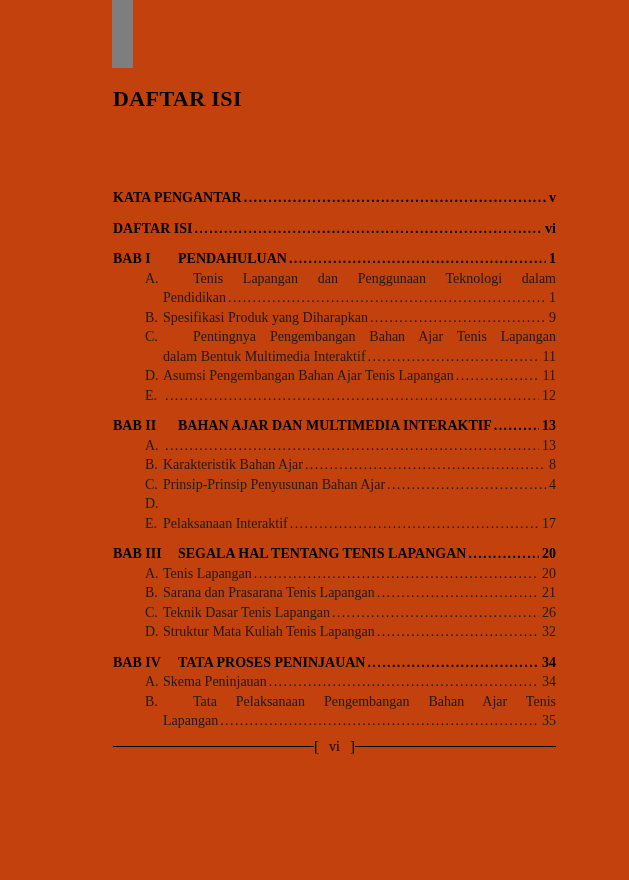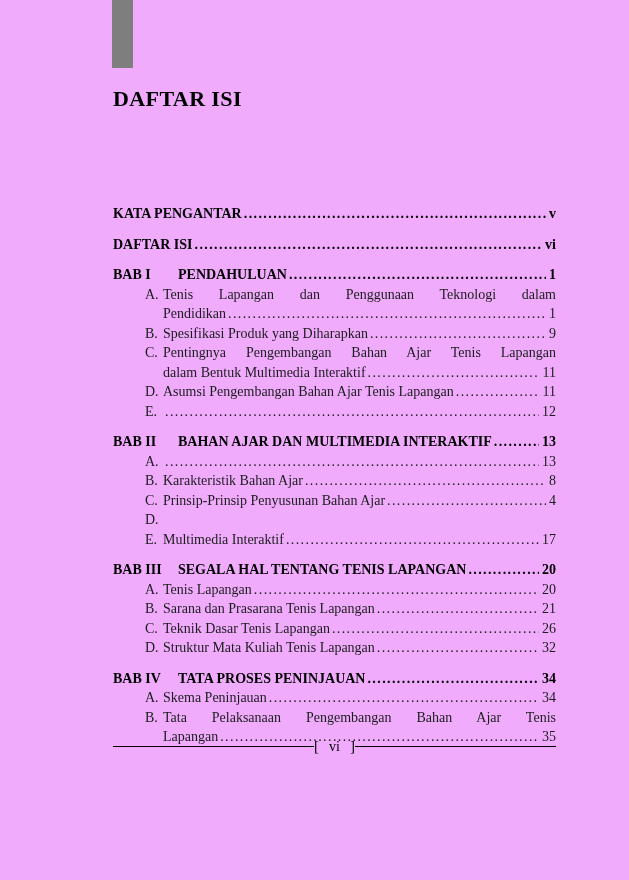--- a/index.html
+++ b/index.html
@@ -1,46 +1,46 @@
 <!DOCTYPE html>
 <html><head>
 <meta charset="utf-8">
 <style>
   * { margin: 0; padding: 0; box-sizing: border-box; }
   html, body { background: #ffffff; }
   .page {
     position: relative;
     width: 629px; height: 880px;
-    background: #f0abfc;
+    background: #c2410c;
     font-family: "Liberation Serif", serif;
     color: #1c1c1c;
     overflow: hidden;
   }
   .corner-bar {
     position: absolute; left: 112px; top: 0;
     width: 21px; height: 68px;
     background: #7e7e7e;
   }
   .doc-title {
     position: absolute; left: 113px; top: 86px;
     font-size: 22px; font-weight: bold; color: #000;
     letter-spacing: 0.4px;
     line-height: 26px;
   }
   .toc {
     position: absolute; left: 113px; top: 188px; width: 443px;
     font-size: 14px; line-height: 19.5px;
   }
   .toc-group { margin-top: 11px; }
-  .toc-group:first-child { margin-top: 16px; }
+  .toc-group:first-child { margin-top: 0; }
   .row { display: flex; }
   .bab { width: 65px; flex: none; font-weight: bold; color: #000; }
   .letterbox { width: 50px; padding-left: 32px; flex: none; }
   .rowbody { flex: 1; min-width: 0; }
-  .jline { text-align: justify; text-align-last: justify; }
+  .jline { text-align: justify; text-align-last: justify; margin-left: 30px; }
   .lline { display: flex; align-items: baseline; }
   .lline.bold { font-weight: bold; color: #000; }
   .txt { flex: none; white-space: nowrap; }
   .leader {
     flex: 1; overflow: hidden; white-space: nowrap;
     margin: 0 3px 0 2px;
   }
   .leader::after {
     content: "........................................................................................................................................................................";
     letter-spacing: 1.4px;
@@ -189,21 +189,21 @@
             </div>
           </div>
         </div>
         <div class="row sub">
           <span class="letterbox">D.</span>
         </div>
         <div class="row sub">
           <span class="letterbox">E.</span>
           <div class="rowbody">
             <div class="lline">
-              <span class="txt">Multimedia Interaktif</span>
+              <span class="txt">Pelaksanaan Interaktif</span>
               <span class="leader"></span>
               <span class="pagenum">17</span>
             </div>
           </div>
         </div>
       </div>
       <div class="toc-group">
         <div class="row chapter">
           <span class="bab">BAB III</span>
           <div class="rowbody">

